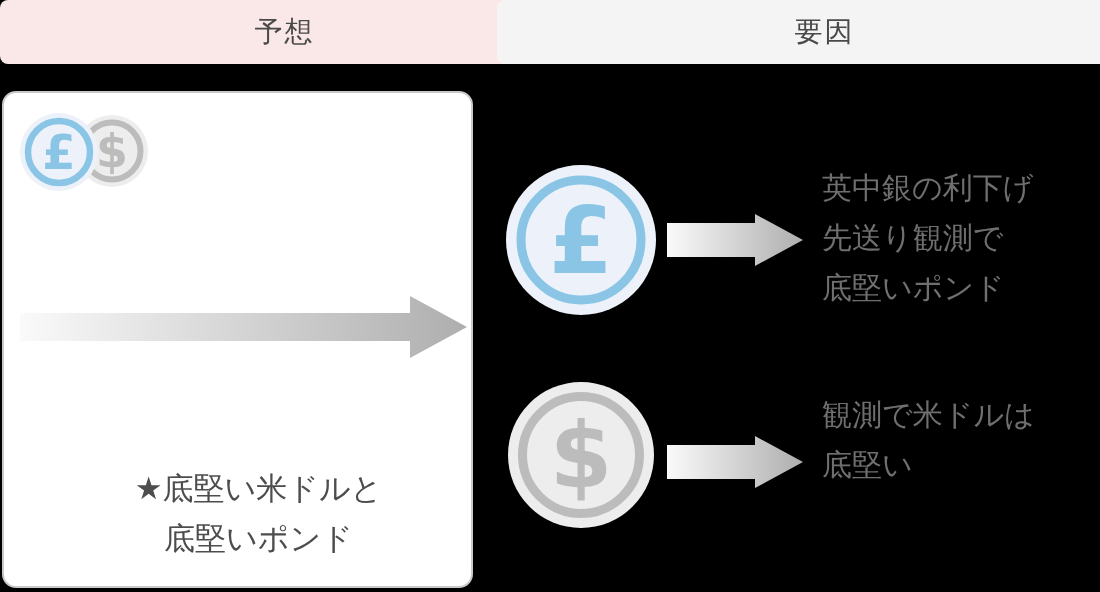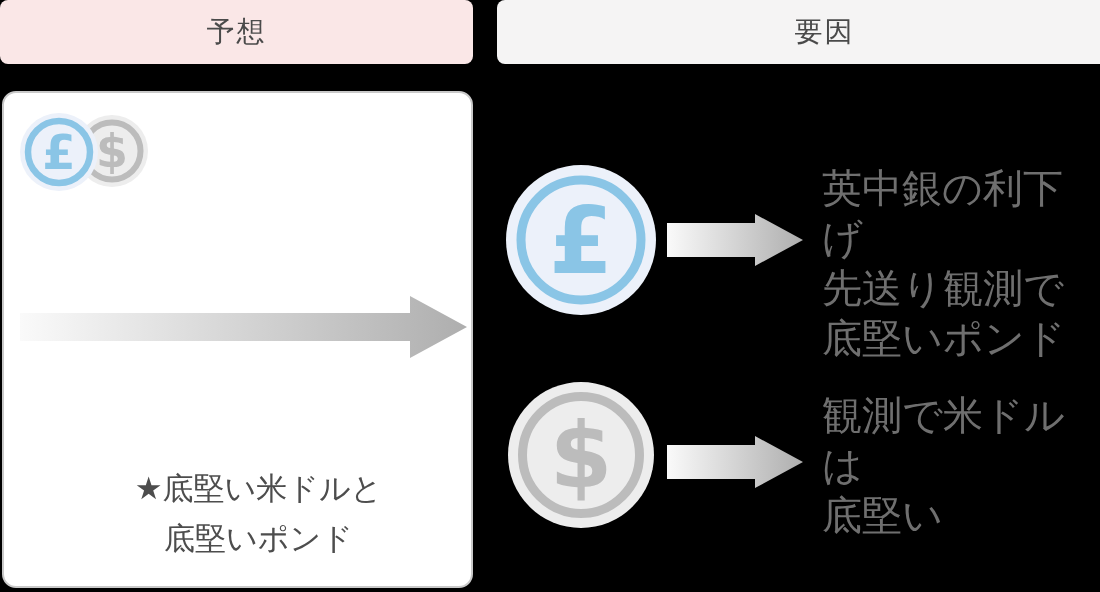--- a/index.html
+++ b/index.html
@@ -6,21 +6,21 @@
   .stage {
     position:relative; width:1100px; height:592px; overflow:hidden;
     background:var(--background,#000);
     font-family:"DejaVu Sans","Liberation Sans",sans-serif;
   }
   .header {
     position:absolute; top:0; height:64px; border-radius:8px;
     display:flex; align-items:center; justify-content:center;
     font-size:28px; color:var(--header-text,#4a4a4a); letter-spacing:2px;
   }
-  .header--forecast { left:0; width:473px; background:var(--forecast-header-bg,#fae7e7); }
+  .header--forecast { left:0; width:473px; background:var(--forecast-header-bg,#fae7e7);padding-left:48px; }
   .header--factors  { left:497px; width:655px; background:var(--factors-header-bg,#f5f4f4); }
 
   .card {
     position:absolute; left:2px; top:91px; width:471px; height:497px;
     box-sizing:border-box; background:var(--card-bg,#fff);
     border:2px solid var(--card-border,#c9c9c9); border-radius:14px;
   }
   .coin-pair { position:absolute; left:16px; top:20px; width:134px; height:84px; }
   .coin { position:absolute; }
   .coin--small-dollar { left:56px; top:2px; z-index:1; }
@@ -34,21 +34,21 @@
   }
 
   .factor-coin  { position:absolute; }
   .factor-coin--1 { left:506px; top:165px; }
   .factor-coin--2 { left:508px; top:382px; }
   .factor-arrow { position:absolute; }
   .factor-arrow--1 { left:667px; top:214px; }
   .factor-arrow--2 { left:667px; top:436px; }
   .factor-text {
     position:absolute; left:822px;
-    font-size:40px; line-height:50px; color:var(--factor-text,#6f6f6f);
+    font-size:30px; line-height:50px; color:var(--factor-text,#6f6f6f);
   }
   .factor-text--1 { top:163px; }
   .factor-text--2 { top:390px; }
 
   
   .pound-face  { fill:var(--pound-fill,#ecf1fa); }
   .pound-ring  { fill:none; stroke:var(--pound-blue,#8ac5e6); }
   .pound-sym   { fill:var(--pound-blue,#8ac5e6); font-weight:bold; }
   .dollar-face { fill:var(--dollar-fill,#ededed); }
   .dollar-ring { fill:none; stroke:var(--dollar-gray,#bcbcbc); }

